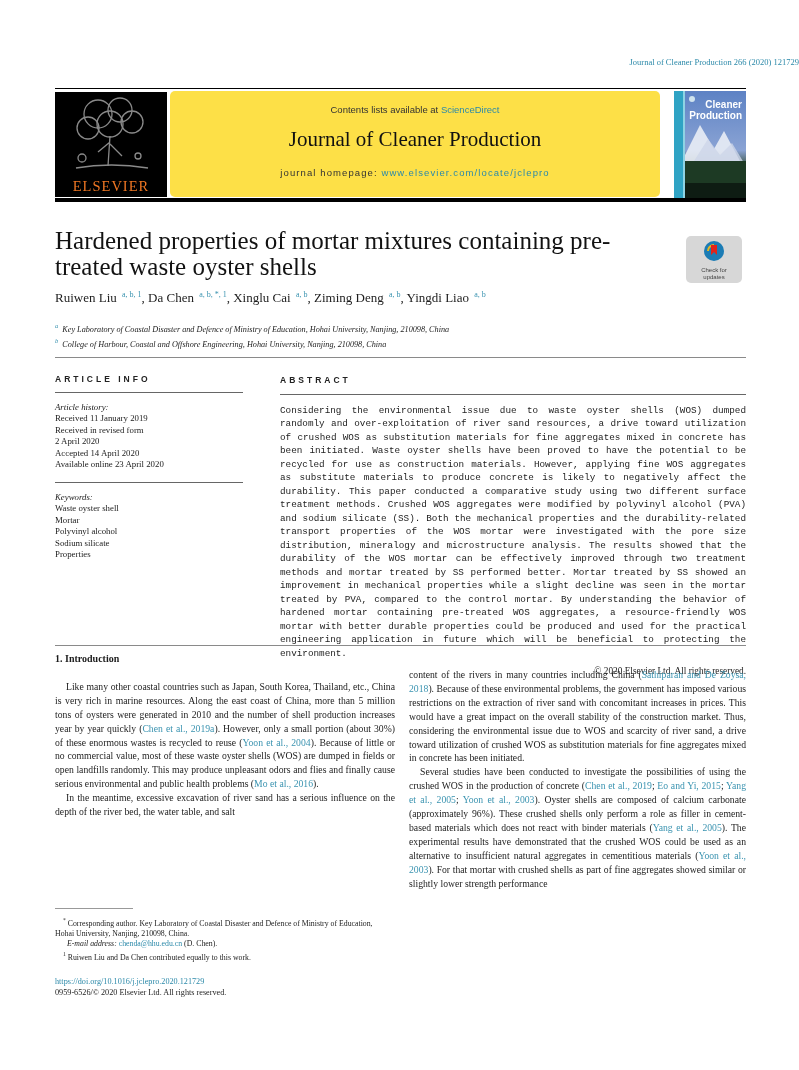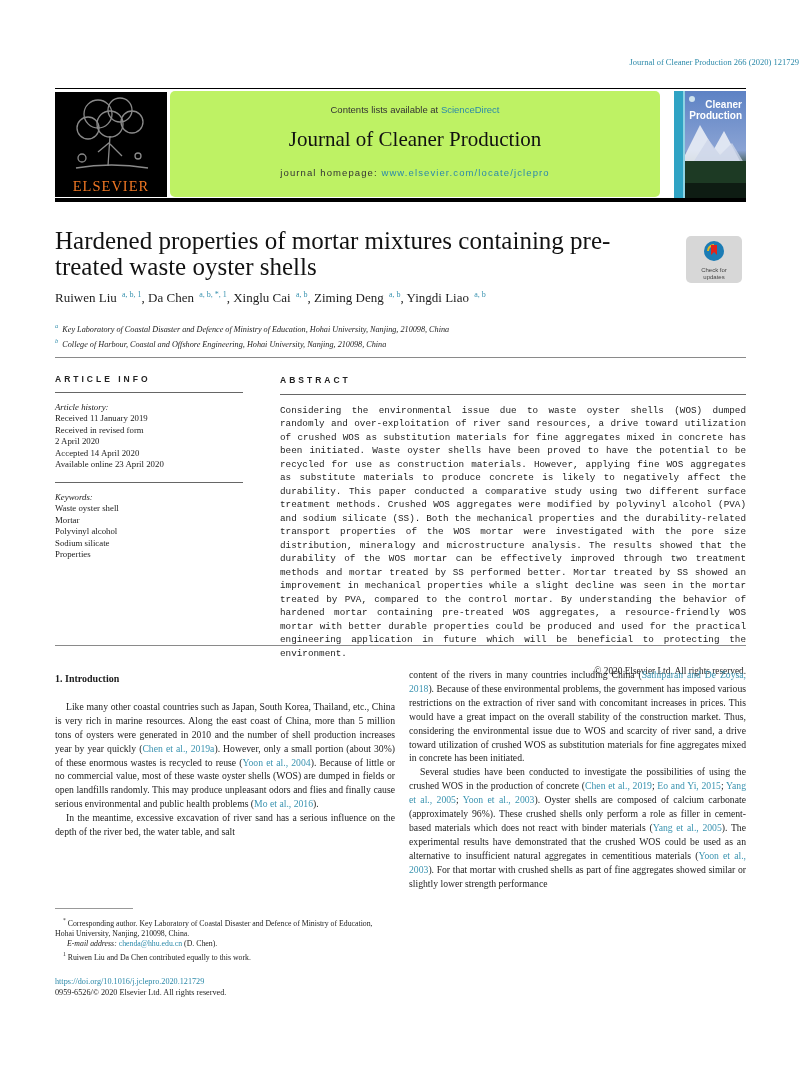--- a/index.html
+++ b/index.html
@@ -8,21 +8,21 @@
   .link{color:#2b89a9;text-decoration:none;}
   .cite{color:#3a93b0;}
   
   .journal-ref{position:absolute;top:57px;left:0;width:100%;text-align:right;
                font-size:8.5px;color:#2b89a9;}
   
   .header-band{position:absolute;top:88px;left:55px;width:691px;height:110px;border-top:1px solid #000;}
   .elsevier-logo{position:absolute;left:0;top:3px;width:112px;height:105px;background:#000000;text-align:center;}
   .elsevier-text{font-family:"Liberation Serif",serif;font-size:14.5px;letter-spacing:1px;
                  color:#ee7623;font-weight:400;margin-top:-2px;}
-  .header-box{position:absolute;left:115px;top:2px;width:490px;height:106px;background:#bef264;
+  .header-box{position:absolute;left:115px;top:2px;width:490px;height:106px;background:#fde047;
               border-radius:5px;text-align:center;font-family:"Liberation Sans",sans-serif;}
   .contents-line{margin-top:13px;font-size:9.5px;color:#333;}
   .journal-title{font-family:"Liberation Serif",serif;font-size:21px;color:#111;margin-top:12px;}
   .homepage-line{font-size:9.5px;letter-spacing:1.1px;color:#333;margin-top:15px;}
   .cover{position:absolute;right:0;top:2px;width:72px;height:108px;padding-left:47px;}
   .thick-rule{position:absolute;top:198px;left:55px;width:691px;height:4px;background:#000;}
   
   .title{position:absolute;top:228px;left:55px;width:620px;margin:0;font-size:25px;
          font-weight:400;line-height:26px;color:#121212;}
   .check-badge{position:absolute;top:236px;left:686px;width:56px;height:47px;background:#d7d7d7;
@@ -38,21 +38,21 @@
   
   .col-heading{font-family:"Liberation Sans",sans-serif;font-weight:bold;font-size:8.5px;
                letter-spacing:3px;color:#222;}
   .col-rule{height:1px;background:#666;margin-top:6px;}
   .info-col{position:absolute;left:55px;top:374px;width:188px;font-size:8.8px;line-height:11.5px;}
   .info-label{font-style:italic;margin-top:9px;}
   .abs-col{position:absolute;left:280px;top:374px;width:466px;font-size:9.3px;line-height:13.5px;}
   .abs-text{margin:9px 0 0 0;text-align:justify;font-family:Liberation Mono, monospace;}
   .abs-copy{text-align:right;margin-top:5px;}
   
-  .intro-left{position:absolute;left:55px;top:664px;width:340px;font-size:9.7px;
+  .intro-left{position:absolute;left:55px;top:644px;width:340px;font-size:9.7px;
               line-height:13.9px;text-align:justify;}
   .intro-right{position:absolute;left:409px;top:668px;width:337px;font-size:9.7px;
                line-height:13.9px;text-align:justify;}
   .intro-left h2{font-size:10px;margin:8px 0 14px 0;font-weight:bold;}
   .para{margin:0;}
   .indent{text-indent:11px;}
   
   .footnotes{position:absolute;left:55px;top:908px;width:338px;font-size:7.8px;line-height:10px;
              color:#222;}
   .fn-rule{width:78px;height:1px;background:#999;margin-bottom:6px;}

